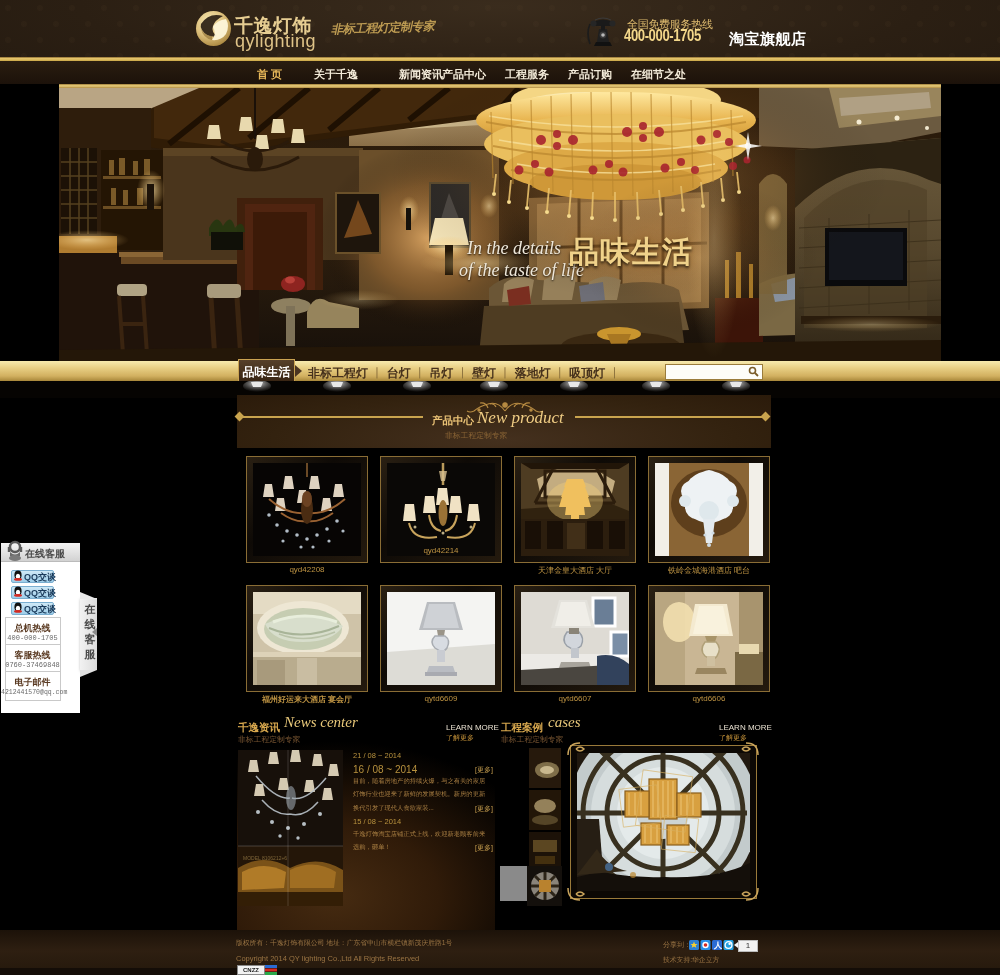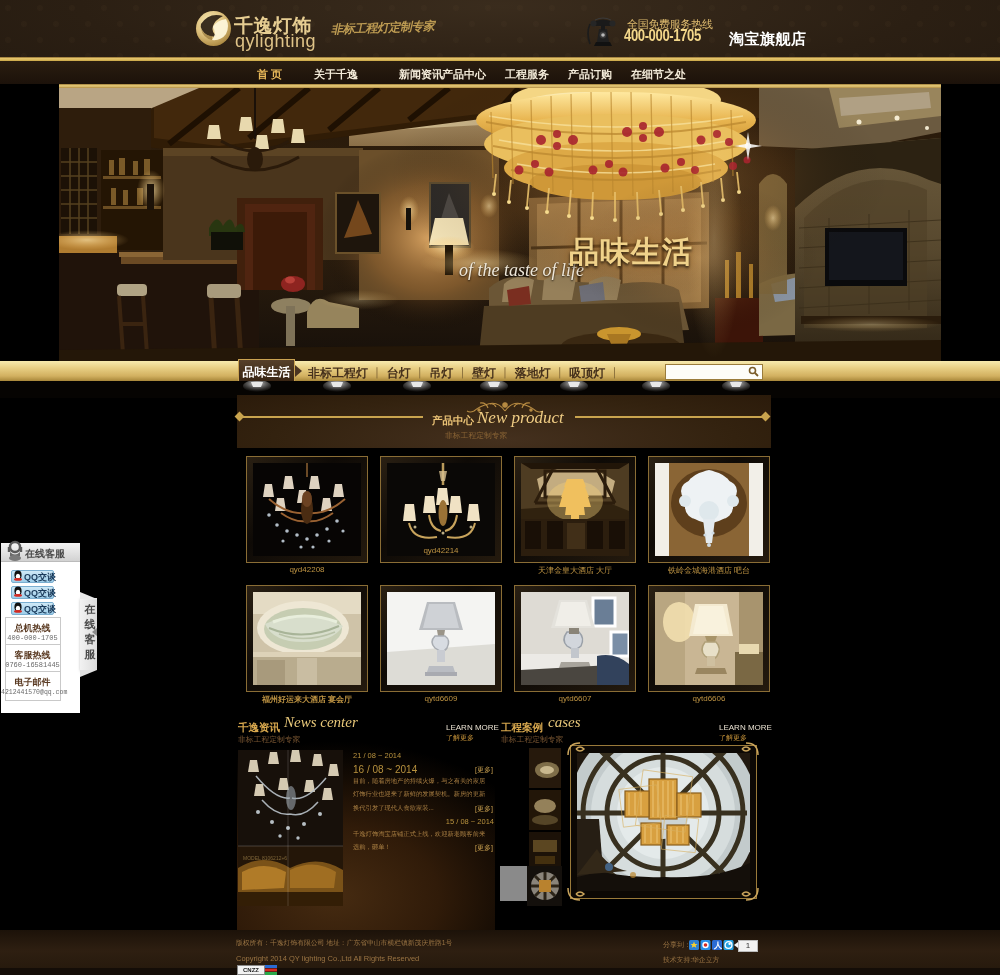--- a/index.html
+++ b/index.html
@@ -394,20 +394,21 @@
 <g opacity="0.95">
 <circle cx="689" cy="58" r="3" fill="#fff"></circle>
 <path d="M689 44 L691 56 L703 58 L691 60 L689 72 L687 60 L675 58 L687 56 Z" fill="#fff" opacity="0.9"></path>
 </g>
 
 <ellipse cx="420" cy="175" rx="60" ry="14" fill="url(#glows)" opacity="0.5"></ellipse>
 <ellipse cx="300" cy="212" rx="40" ry="10" fill="url(#glows)" opacity="0.3"></ellipse>
 </svg>
 
 
+<div class="abs" style="left:408px;top:150px;width:200px;color:#efe8da;font-size:18px;font-style:italic;font-family:'Liberation Serif',serif;text-shadow:0 1px 2px rgba(0,0,0,.8);">In the details</div>
 
 <div class="abs" style="left:400px;top:172px;width:220px;color:#efe8da;font-size:18px;font-style:italic;font-family:'Liberation Serif',serif;text-shadow:0 1px 2px rgba(0,0,0,.8);">of the taste of life</div>
 
 <div class="abs" style="left:510px;top:144px;width:160px;color:#f0d28a;font-size:30px;font-weight:bold;letter-spacing:1px;text-shadow:0 2px 3px rgba(0,0,0,.7), 0 0 10px rgba(120,70,10,.6);font-family:'Liberation Serif',serif;">品味生活</div>
 </div>
 
 <div class="abs" style="left:0;top:361px;width:1000px;height:20px;background:linear-gradient(180deg,#f7eaae 0%,#e8cf84 35%,#d2b060 75%,#a8873a 100%);"></div>
 
 <div class="abs" style="left:238px;top:359px;width:55px;height:25px;background:linear-gradient(180deg,#56402a,#33200f);border:1px solid #caa352;color:#fff;font-size:12px;font-weight:bold;line-height:25px;text-align:center;">品味生活</div>
 <div class="abs" style="left:295px;top:365px;width:0;height:0;border-left:7px solid #4a3422;border-top:6px solid transparent;border-bottom:6px solid transparent;"></div>
@@ -744,21 +745,21 @@
 <text x="5" y="110" fill="#b89858" font-size="5" opacity="0.6" font-family="Liberation Sans">MODEL 8106212+6</text>
 </svg></div>
 
 <div class="abs" style="left:353px;top:751px;width:141px;color:#b8923e;font-size:7.5px;">21 / 08 ~ 2014</div>
 <div class="abs" style="left:353px;top:764px;width:141px;color:#b8923e;font-size:10px;">16 / 08 ~ 2014</div>
 <div class="abs" style="left:475px;top:765px;color:#c9a050;font-size:7px;">[更多]</div>
 <div class="abs" style="left:353px;top:777px;width:150px;color:#a87e42;font-size:6.3px;">目前，随着房地产的持续火爆，与之有关的家居</div>
 <div class="abs" style="left:353px;top:790px;width:150px;color:#a87e42;font-size:6.3px;">灯饰行业也迎来了新鲜的发展契机。新房的更新</div>
 <div class="abs" style="left:353px;top:804px;width:150px;color:#a87e42;font-size:6.3px;">换代引发了现代人食欲家装...</div>
 <div class="abs" style="left:475px;top:804px;color:#c9a050;font-size:7px;">[更多]</div>
-<div class="abs" style="left:353px;top:817px;width:141px;color:#b8923e;font-size:7.5px;text-align:right;">15 / 08 ~ 2014</div>
+<div class="abs" style="left:353px;top:817px;width:141px;color:#b8923e;font-size:7.5px;">15 / 08 ~ 2014</div>
 <div class="abs" style="left:353px;top:830px;width:150px;color:#a87e42;font-size:6.3px;">千逸灯饰淘宝店铺正式上线，欢迎新老顾客前来</div>
 <div class="abs" style="left:353px;top:843px;width:150px;color:#a87e42;font-size:6.3px;">选购，砸单！</div>
 <div class="abs" style="left:475px;top:843px;color:#c9a050;font-size:7px;">[更多]</div>
 
 <div class="abs" style="left:501px;top:721px;color:#d8a84e;font-size:10.5px;font-weight:bold;">工程案例</div>
 
 <div class="abs" style="left:548px;top:714px;color:#e8c87a;font-size:15px;font-style:italic;font-family:'Liberation Serif',serif;">cases</div>
 
 <div class="abs" style="left:501px;top:734px;color:#7a5632;font-size:7.8px;">非标工程定制专家</div>
 
@@ -923,21 +924,21 @@
       <ellipse cx="5" cy="9.4" rx="4" ry="1.4" fill="#d42a22"></ellipse>
     </svg>
 <div class="abs" style="left:24px;top:603px;color:#1a3a5a;font-size:9px;font-weight:bold;">QQ交谈</div>
 
 <div class="abs" style="left:5px;top:617px;width:54px;height:27px;border:1px solid #c9c9c9;background:#fff;"></div>
 <div class="abs" style="left:5px;top:622px;width:55px;text-align:center;color:#5a3a22;font-size:9px;font-weight:bold;">总机热线</div>
 <div class="abs" style="left:5px;top:634px;width:55px;text-align:center;color:#6a6a6a;font-size:7px;white-space:nowrap;font-family:'Liberation Mono',monospace;">400-000-1705</div>
 
 <div class="abs" style="left:5px;top:644px;width:54px;height:27px;border:1px solid #c9c9c9;background:#fff;"></div>
 <div class="abs" style="left:5px;top:649px;width:55px;text-align:center;color:#5a3a22;font-size:9px;font-weight:bold;">客服热线</div>
-<div class="abs" style="left:5px;top:661px;width:55px;text-align:center;color:#6a6a6a;font-size:7px;white-space:nowrap;font-family:'Liberation Mono',monospace;">0760-16581445</div>
+<div class="abs" style="left:5px;top:661px;width:55px;text-align:center;color:#6a6a6a;font-size:7px;white-space:nowrap;font-family:'Liberation Mono',monospace;">0760-37469848</div>
 
 <div class="abs" style="left:5px;top:671px;width:54px;height:28px;border:1px solid #c9c9c9;background:#fff;"></div>
 <div class="abs" style="left:5px;top:676px;width:55px;text-align:center;color:#5a3a22;font-size:9px;font-weight:bold;">电子邮件</div>
 <div class="abs" style="left:1px;top:689px;width:64px;text-align:center;color:#6a6a6a;font-size:6.5px;white-space:nowrap;font-family:'Liberation Mono',monospace;">4212441570@qq.com</div>
 
 <div class="abs" style="left:80px;top:598px;width:17px;height:72px;background:linear-gradient(90deg,#f2f2f2,#dcdcdc);box-shadow:1px 1px 3px rgba(0,0,0,.5);"></div>
 <div class="abs" style="left:80px;top:592px;width:0;height:0;border-bottom:7px solid #e8e8e8;border-right:17px solid transparent;"></div>
 <div class="abs" style="left:80px;top:670px;width:0;height:0;border-top:7px solid #e0e0e0;border-right:17px solid transparent;"></div>
 <div class="abs" style="left:84px;top:602px;width:12px;color:#4a4a4a;font-size:11px;font-weight:bold;line-height:15px;text-align:center;">在线客服</div>
 <div class="abs" style="left:92px;top:628px;width:0;height:0;border-right:5px solid #8a8a8a;border-top:4px solid transparent;border-bottom:4px solid transparent;"></div>

